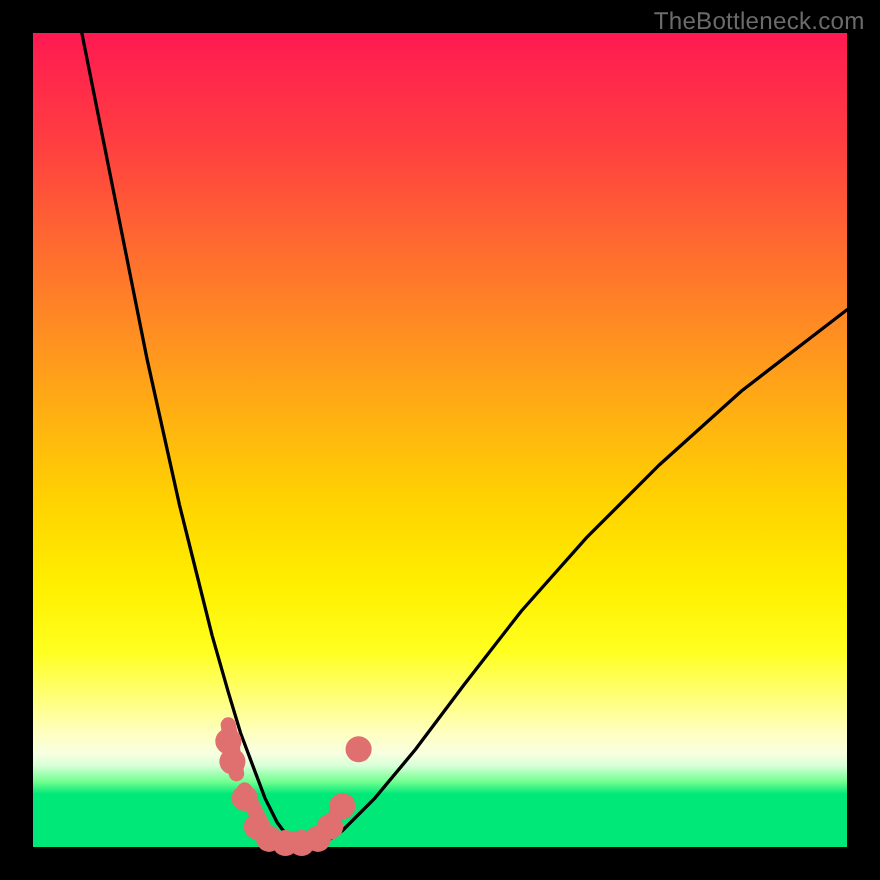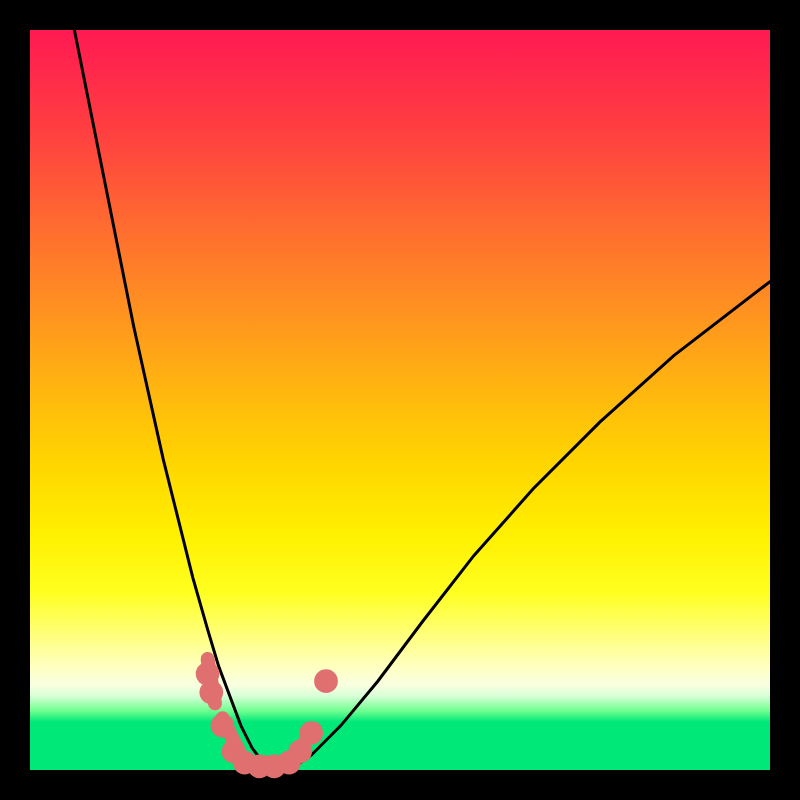--- a/index.html
+++ b/index.html
@@ -83,13 +83,14 @@
         <circle cx="214.6" cy="732.6" r="11.84"></circle>
         <circle cx="229.4" cy="736.3" r="11.84"></circle>
         <circle cx="244.20000000000002" cy="736.3" r="11.84"></circle>
         <circle cx="259" cy="732.6" r="11.84"></circle>
         <circle cx="270.09999999999997" cy="721.5" r="11.84"></circle>
         <circle cx="281.2" cy="703" r="11.84"></circle>
         <circle cx="296" cy="651.2" r="11.84"></circle>
       </g>
   </svg>
 
+  <div class="watermark">TheBottleneck.com</div>
 </div>
 
 </body></html>

